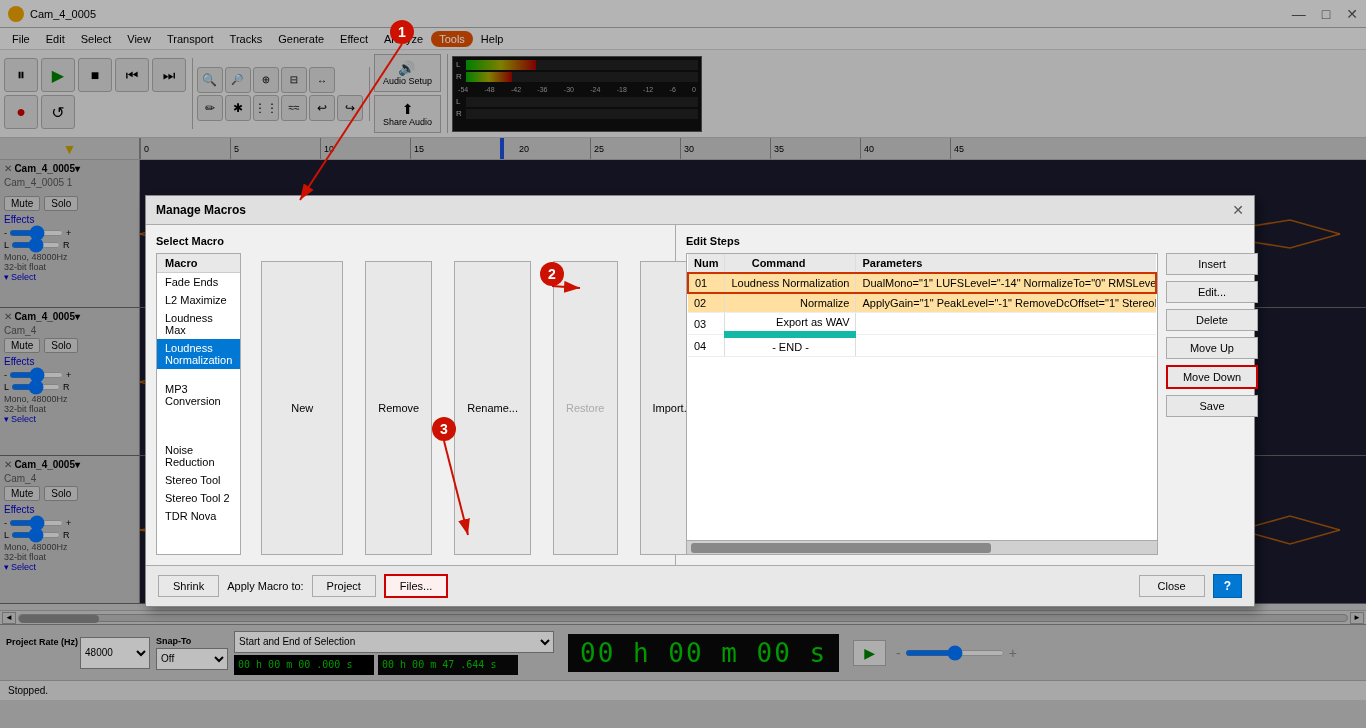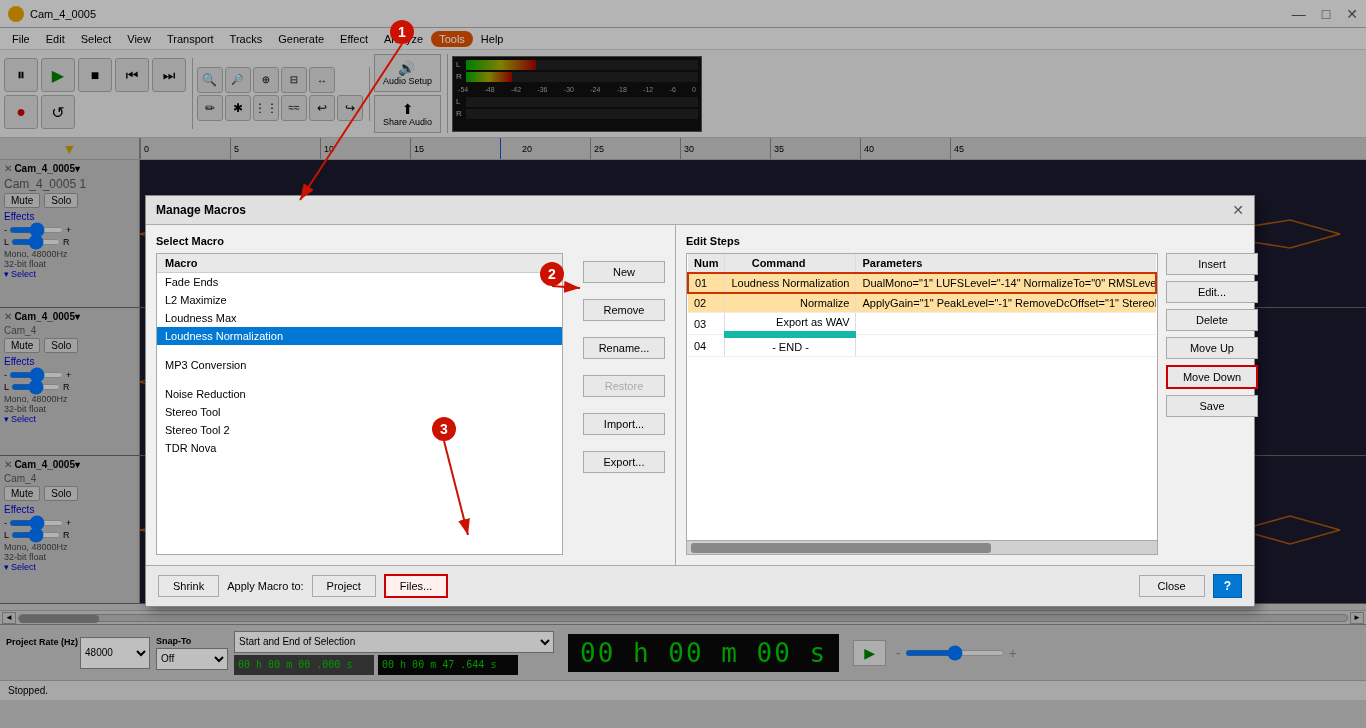--- a/index.html
+++ b/index.html
@@ -115,38 +115,38 @@
 
 <div style="background:#c8c8c8; height:22px; border-bottom:1px solid #aaa; display:flex; align-items:center; position:relative; overflow:hidden; font-family:Segoe UI,Arial,sans-serif;">
   <div style="width:140px; min-width:140px; background:#c8c8c8; height:100%; border-right:1px solid #888; display:flex; align-items:center; justify-content:center;">
     <span style="color:#c8a000; font-size:14px;">▼</span>
   </div>
   <div style="display:flex; flex:1; height:100%;">
     <div style="width:90px; border-left:1px solid #888; padding-left:3px; font-size:9px; line-height:22px;">0</div>
     <div style="width:90px; border-left:1px solid #888; padding-left:3px; font-size:9px; line-height:22px;">5</div>
     <div style="width:90px; border-left:1px solid #888; padding-left:3px; font-size:9px; line-height:22px;">10</div>
     <div style="width:90px; border-left:1px solid #888; padding-left:3px; font-size:9px; line-height:22px;">15</div>
-    <div style="width:90px; border-left:1px solid #1d4ed8; padding-left:21px; font-size:9px; line-height:22px;">20</div>
+    <div style="width:90px; border-left:4px solid #1d4ed8; padding-left:15px; font-size:9px; line-height:22px;">20</div>
     <div style="width:90px; border-left:1px solid #888; padding-left:3px; font-size:9px; line-height:22px;">25</div>
     <div style="width:90px; border-left:1px solid #888; padding-left:3px; font-size:9px; line-height:22px;">30</div>
     <div style="width:90px; border-left:1px solid #888; padding-left:3px; font-size:9px; line-height:22px;">35</div>
     <div style="width:90px; border-left:1px solid #888; padding-left:3px; font-size:9px; line-height:22px;">40</div>
     <div style="width:90px; border-left:1px solid #888; padding-left:3px; font-size:9px; line-height:22px;">45</div>
   </div>
 </div>
 
 <div style="display:flex; flex-direction:column; height:450px; overflow-y:hidden; font-family:Segoe UI,Arial,sans-serif;">
 
   <div style="display:flex; height:148px; border-bottom:1px solid #666; background:#b0b0b0;">
     <div style="width:140px; min-width:140px; background:#c0c0c0; border-right:1px solid #888; padding:3px 4px;">
       <div style="display:flex; align-items:center; gap:2px; margin-bottom:3px;">
         <span style="cursor:pointer; font-size:10px; color:#555;">✕</span>
         <span style="font-size:10px; font-weight:bold; flex:1;">Cam_4_0005▾</span>
       </div>
-      <div style="font-size:12px; color:#555; margin-bottom:2px;">Cam_4_0005 1</div>
+      <div style="font-size:10px; color:#555; margin-bottom:8px;">Cam_4_0005 1</div>
       <div style="display:flex; gap:4px; margin-bottom:3px;">
         <button style="background:#d8d8d8; border:1px solid #999; padding:1px 6px; cursor:pointer; font-size:10px; border-radius:2px;">Mute</button>
         <button style="background:#d8d8d8; border:1px solid #999; padding:1px 6px; cursor:pointer; font-size:10px; border-radius:2px;">Solo</button>
       </div>
       <div style="color:#0000cc; font-size:10px; cursor:pointer; margin-bottom:3px;">Effects</div>
       <div style="display:flex; align-items:center; font-size:9px; gap:2px; margin-bottom:2px;">
         <span>-</span>
         <input type="range" style="width: 55px; height: 6px;" min="-36" max="36" value="0">
         <span>+</span>
       </div>
@@ -258,21 +258,21 @@
     <select style="font-size:10px; height:22px; border:1px solid #888; background:white; width:72px;">
       <option>Off</option>
       <option>On</option>
     </select>
   </div>
   <div style="display:flex; flex-direction:column; gap:2px;">
     <select style="font-size:10px; height:22px; border:1px solid #888; background:white; width:320px;">
       <option>Start and End of Selection</option>
     </select>
     <div style="display:flex; gap:4px;">
-      <div style="background:#404040; color:#00cc00; font-family:monospace; font-size:10px; padding:2px 4px; min-width:140px; height:20px; display:flex; align-items:center;">00 h 00 m 00 .000 s</div>
+      <div style="background:#000000; color:#00cc00; font-family:monospace; font-size:10px; padding:2px 4px; min-width:140px; height:20px; display:flex; align-items:center;">00 h 00 m 00 .000 s</div>
       <div style="background:#0a0a0a; color:#00cc00; font-family:monospace; font-size:10px; padding:2px 4px; min-width:140px; height:20px; display:flex; align-items:center;">00 h 00 m 47 .644 s</div>
     </div>
   </div>
   <div style="background:#0a0a0a; color:#00cc00; font-family:monospace; font-size:26px; padding:4px 12px; letter-spacing:2px; margin-left:8px;">
     <span>00 h 00 m 00 s</span>
   </div>
   <button style="background:#e8e8e8; border:1px solid #aaa; padding:4px 10px; cursor:pointer; font-size:14px; color:green; margin-left:8px;">▶</button>
   <div style="display:flex; align-items:center; gap:4px; margin-left:4px;">
     <span style="font-size:14px; color:#888;">-</span>
     <input type="range" style="width: 100px; height: 6px;" min="0" max="100" value="50">
@@ -297,27 +297,27 @@
       <div style="width:530px; min-width:530px; border-right:1px solid #aaa; display:flex; flex-direction:row;">
         <div style="flex:1; padding:10px; display:flex; flex-direction:column;">
           <div style="font-size:11px; font-weight:bold; margin-bottom:6px;">Select Macro</div>
           <div style="border:1px solid #aaa; background:white; flex:1; overflow-y:auto; min-height:250px;">
             <div style="background:#e8e8e8; padding:3px 8px; font-size:11px; font-weight:bold; border-bottom:1px solid #ccc;">Macro</div>
             <div style="padding:3px 8px; cursor:pointer; font-size:11px;">Fade Ends</div>
             <div style="padding:3px 8px; cursor:pointer; font-size:11px;">L2 Maximize</div>
             <div style="padding:3px 8px; cursor:pointer; font-size:11px;">Loudness Max</div>
             <div style="padding:3px 8px; cursor:pointer; font-size:11px; background:#0078d4; color:white;">Loudness Normalization</div>
             <div style="padding:14px 8px; cursor:pointer; font-size:11px;">MP3 Conversion</div>
-            <div style="padding:3px 8px; cursor:pointer; font-size:11px;">Noise Reduction</div>
+            <div style="padding:3px 8px; cursor:pointer; font-size:11px;margin-top:20px;">Noise Reduction</div>
             <div style="padding:3px 8px; cursor:pointer; font-size:11px;">Stereo Tool</div>
             <div style="padding:3px 8px; cursor:pointer; font-size:11px;">Stereo Tool 2</div>
             <div style="padding:3px 8px; cursor:pointer; font-size:11px;">TDR Nova</div>
           </div>
         </div>
-        <div style="display:flex; flex-direction:column; gap:16px; padding:10px; padding-top:36px;">
+        <div style="display:flex; gap:22px; padding:10px; padding-top:36px;">
           <button style="background:#e8e8e8; border:1px solid #aaa; padding:4px 12px; cursor:pointer; font-size:11px; min-width:82px;">New</button>
           <button style="background:#e8e8e8; border:1px solid #aaa; padding:4px 12px; cursor:pointer; font-size:11px;">Remove</button>
           <button style="background:#e8e8e8; border:1px solid #aaa; padding:4px 12px; cursor:pointer; font-size:11px;">Rename...</button>
           <button style="background:#e8e8e8; border:1px solid #aaa; padding:4px 12px; cursor:pointer; font-size:11px; color:#aaa;">Restore</button>
           <button style="background:#e8e8e8; border:1px solid #aaa; padding:4px 12px; cursor:pointer; font-size:11px;">Import...</button>
           <button style="background:#e8e8e8; border:1px solid #aaa; padding:4px 12px; cursor:pointer; font-size:11px;">Export...</button>
         </div>
       </div>
 
       <div style="flex:1; padding:10px; display:flex; flex-direction:column;">

